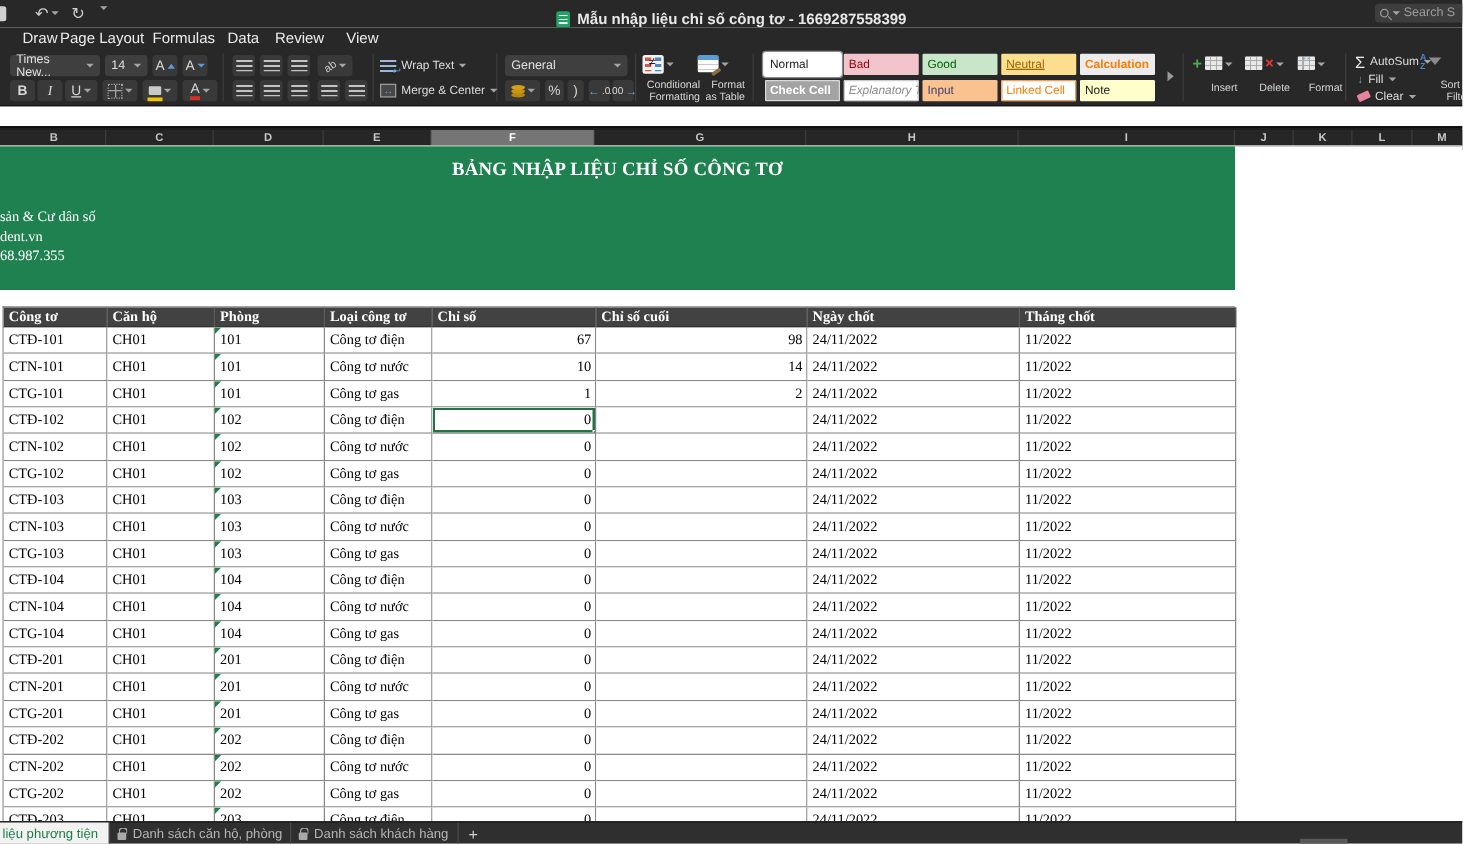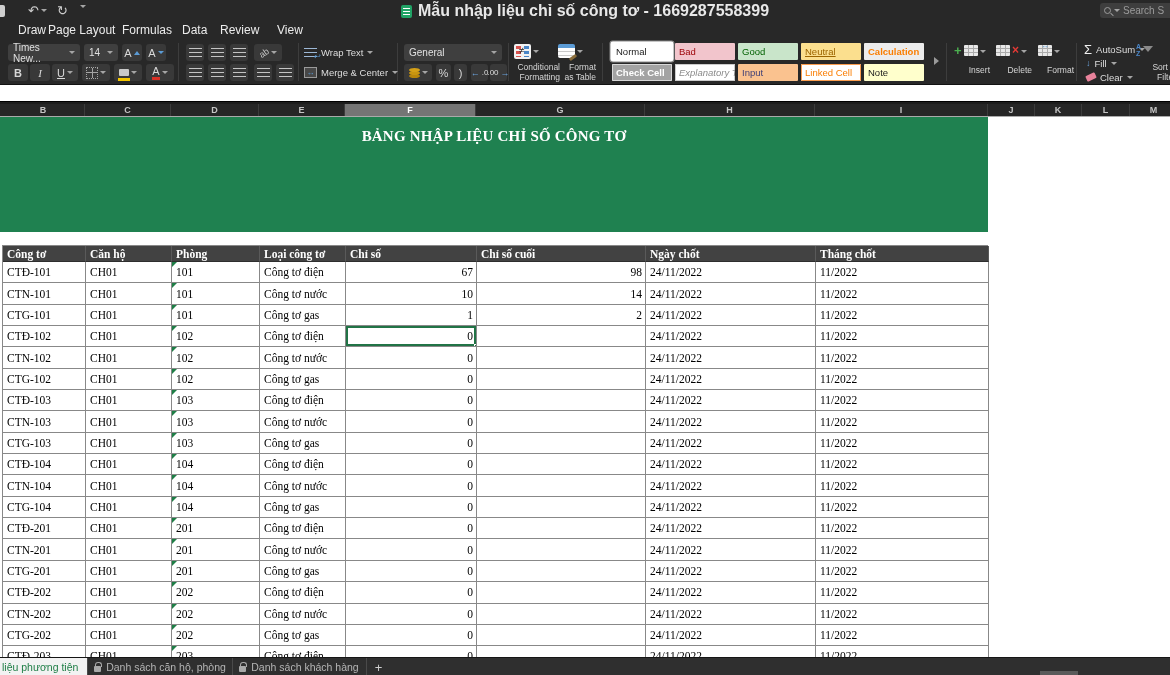--- a/index.html
+++ b/index.html
@@ -3,21 +3,21 @@
 <meta charset="utf-8">
 <style>
 *{margin:0;padding:0;box-sizing:border-box}
 html,body{width:1170px;height:675px;overflow:hidden;background:#fff;font-family:"Liberation Sans",sans-serif}
 #app{position:relative;width:1170px;height:675px}
 
 
 .titlebar{position:absolute;left:0;top:0;width:100%;height:22px;background:#282828}
 .partial-icon{position:absolute;left:0;top:5px;width:5px;height:12px;background:#cfcfcf;border-radius:0 2px 2px 0}
 .qbtn{position:absolute;top:2px;color:#cdcdcd;font-size:13px;line-height:17px;display:flex;align-items:center;gap:2px}
-.title-center{position:absolute;left:0;right:0;top:0;height:22px;display:flex;align-items:center;justify-content:center;gap:6px;color:#e8e8e8;font-size:16px;font-weight:bold}
+.title-center{position:absolute;left:0;right:0;top:0;height:22px;display:flex;align-items:flex-end;justify-content:center;gap:6px;color:#e8e8e8;font-size:12px;font-weight:bold}
 .doc-icon{width:11px;height:13px;background:#21a366;border-radius:2px;position:relative;flex:none}
 .doc-icon::after{content:"";position:absolute;left:2px;top:3px;width:7px;height:8px;background:repeating-linear-gradient(#fff 0 1px,transparent 1px 3px)}
 .searchbox{position:absolute;right:0;top:3px;width:70px;height:15px;background:#3e3e3e;border-radius:3px 0 0 3px;display:flex;align-items:center;gap:3px;padding:0 4px;color:#9b9b9b;font-size:10px;overflow:hidden}
 .mag{width:7px;height:7px;border:1px solid #9b9b9b;border-radius:50%;position:relative;flex:none}
 .mag::after{content:"";position:absolute;left:5px;top:6px;width:4px;height:1px;background:#9b9b9b;transform:rotate(45deg)}
 .dd{width:0;height:0;border-left:3px solid transparent;border-right:3px solid transparent;border-top:3px solid #a5a5a5;display:inline-block;flex:none}
 
 
 .menubar{position:absolute;top:22px;width:100%;height:18px;background:#282828}
 .mtab{position:absolute;top:1px;font-size:12px;color:#ececec;white-space:nowrap}
@@ -348,20 +348,25 @@
       <div class="colh" style="left: 815px; width: 173px;">I</div>
       <div class="colh" style="left: 988px; width: 47px;">J</div>
       <div class="colh" style="left: 1035px; width: 47px;">K</div>
       <div class="colh" style="left: 1082px; width: 48px;">L</div>
       <div class="colh" style="left: 1130px; width: 48px;">M</div>
     </div>
 
   <div class="grid">
     <div id="banner">
       <div class="banner-title">BẢNG NHẬP LIỆU CHỈ SỐ CÔNG TƠ</div>
+      <div id="banner-lines">
+          <div>sản &amp; Cư dân số</div>
+          <div>dent.vn</div>
+          <div>68.987.355</div>
+        </div>
     </div>
     <div id="sheet-table">
         <div class="trow thead">
           <div class="tcell" style="width: 83px;">Công tơ</div>
           <div class="tcell" style="width: 86px;">Căn hộ</div>
           <div class="tcell" style="width: 88px;">Phòng</div>
           <div class="tcell" style="width: 86px;">Loại công tơ</div>
           <div class="tcell" style="width: 131px;">Chỉ số</div>
           <div class="tcell" style="width: 169px;">Chỉ số cuối</div>
           <div class="tcell" style="width: 170px;">Ngày chốt</div>

